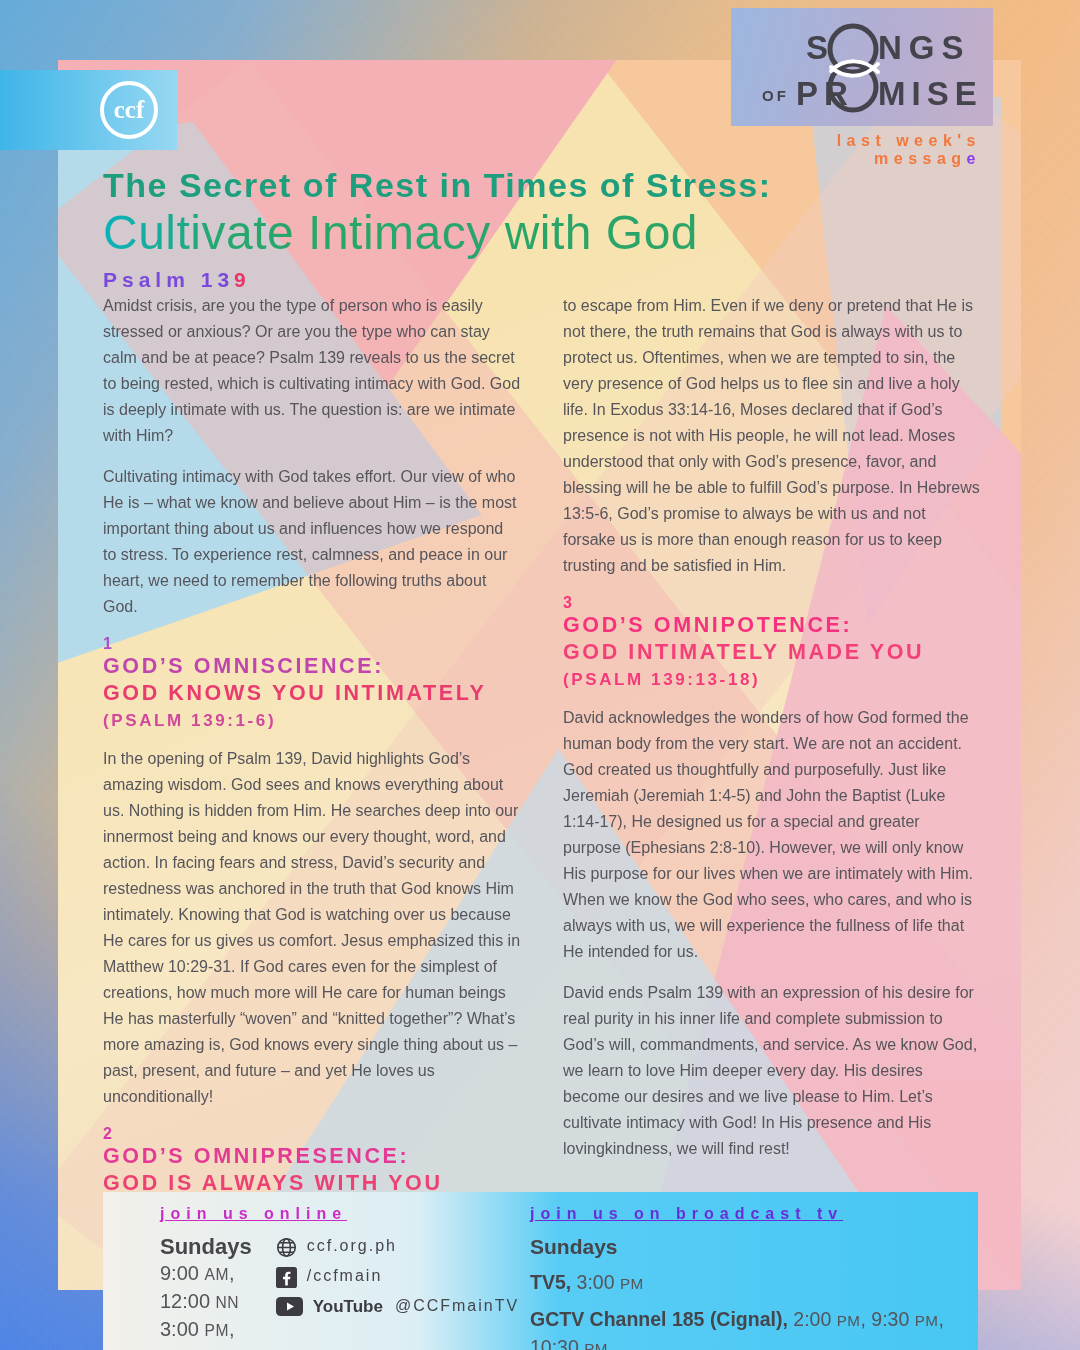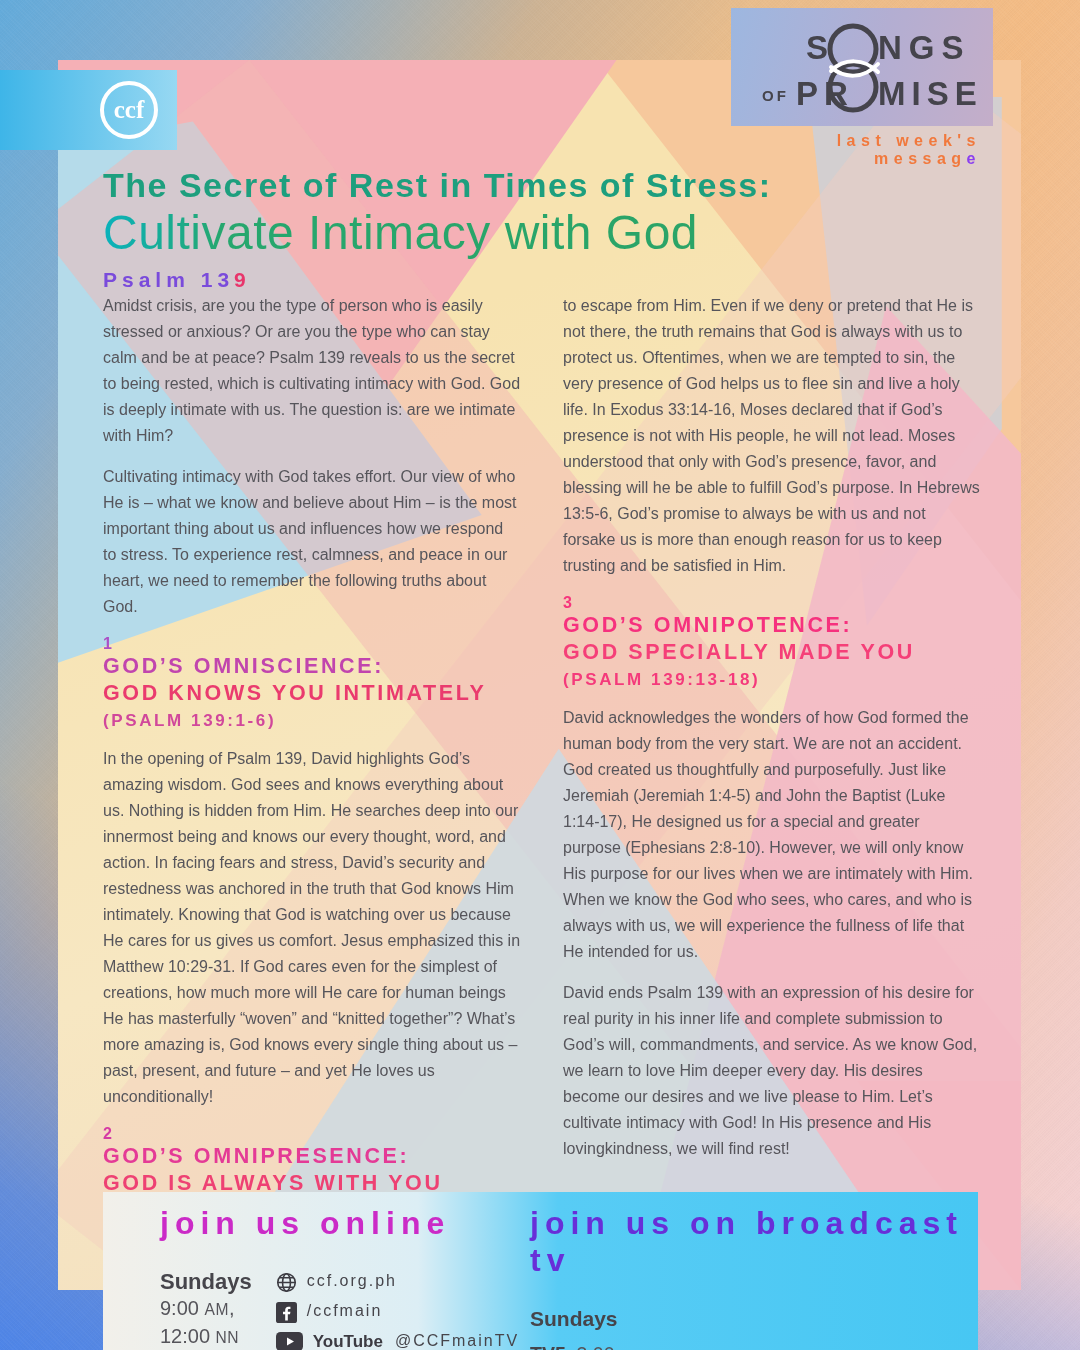--- a/index.html
+++ b/index.html
@@ -63,21 +63,21 @@
   .sec-ref{font-weight:bold;font-size:17px;letter-spacing:2.6px;margin:4px 0 15px;}
   .s1-num{color:#ab4fc6;} .s1-l1{color:#c145ae;} .s1-l2{color:#ea3b6e;} .s1-ref{color:#d1479b;}
   .s2-num{color:#d53ba4;} .s2-l1{color:#e43a96;} .s2-l2{color:#ee4173;} .s2-ref{color:#e04b88;}
   .s3-num{color:#f6357c;} .s3-l1{color:#f6317e;} .s3-l2{color:#f53f78;} .s3-ref{color:#f43a7b;}
 
   
   .footer-band{position:absolute;left:103px;top:1192px;width:875px;height:158px;
     background:linear-gradient(90deg,#f2f0ea 0%,#dceef5 36%,#58ccf5 52%,#47c7f3 100%);}
   .f-col{position:absolute;top:13px;}
   .f-online{left:57px;width:350px;} .f-broadcast{left:427px;width:440px;}
-  .f-title{font-weight:bold;font-size:32px;letter-spacing:6px;margin-bottom:26px;}
+  .f-title{font-weight:bold;font-size:16px;letter-spacing:6px;margin-bottom:10px;text-decoration:underline;}
   .f-online .f-title{color:#cb2bc7;} .f-broadcast .f-title{color:#682fd8;}
   .f-day{font-weight:bold;font-size:22px;color:#46454b;line-height:27px;}
   .f-times{font-size:20px;color:#55545a;line-height:26px;}
   .f-row{display:flex;}
   .f-links{margin-left:24px;padding-top:4px;}
   .f-link{display:flex;gap:10px;margin-bottom:9px;}
   .f-link-text{font-size:16px;letter-spacing:2px;color:#46454b;}
   .yt-word{font-weight:bold;font-size:17px;color:#3c3b42;letter-spacing:0;margin-right:2px;}
   .f-lines{font-size:19.5px;color:#55545a;line-height:26px;margin-top:9px;}
   .sc{font-size:0.78em;letter-spacing:.5px;}
@@ -158,21 +158,21 @@
       <p>God not just sees everything; He is always present and near to us. There is no place where we can run</p>
     </div>
   </div>
 
   <div class="col col-right">
     <p>to escape from Him. Even if we deny or pretend that He is not there, the truth remains that God is always with us to protect us. Oftentimes, when we are tempted to sin, the very presence of God helps us to flee sin and live a holy life. In Exodus 33:14-16, Moses declared that if God’s presence is not with His people, he will not lead. Moses understood that only with God’s presence, favor, and blessing will he be able to fulfill God’s purpose. In Hebrews 13:5-6, God’s promise to always be with us and not forsake us is more than enough reason for us to keep trusting and be satisfied in Him.</p>
 
     <div class="sec">
       <div class="sec-num s3-num">3</div>
       <div class="sec-h s3-l1">GOD’S OMNIPOTENCE:</div>
-      <div class="sec-h s3-l2">GOD SPECIALLY MADE YOU</div>
+      <div class="sec-h s3-l2">GOD INTIMATELY MADE YOU</div>
       <div class="sec-ref s3-ref">(PSALM 139:13-18)</div>
       <p>David acknowledges the wonders of how God formed the human body from the very start. We are not an accident. God created us thoughtfully and purposefully. Just like Jeremiah (Jeremiah 1:4-5) and John the Baptist (Luke 1:14-17), He designed us for a special and greater purpose (Ephesians 2:8-10). However, we will only know His purpose for our lives when we are intimately with Him.  When we know the God who sees, who cares, and who is always with us, we will experience the fullness of life that He intended for us.</p>
     </div>
     <p>David ends Psalm 139 with an expression of his desire for real purity in his inner life and complete submission to God’s will, commandments, and service. As we know God, we learn to love Him deeper every day. His desires become our desires and we live please to Him. Let’s cultivate intimacy with God! In His presence and His lovingkindness, we will find rest!</p>
   </div>
 
   <div class="footer-band">
 
     <div class="f-col f-online">
       <div class="f-title">join us online</div>

